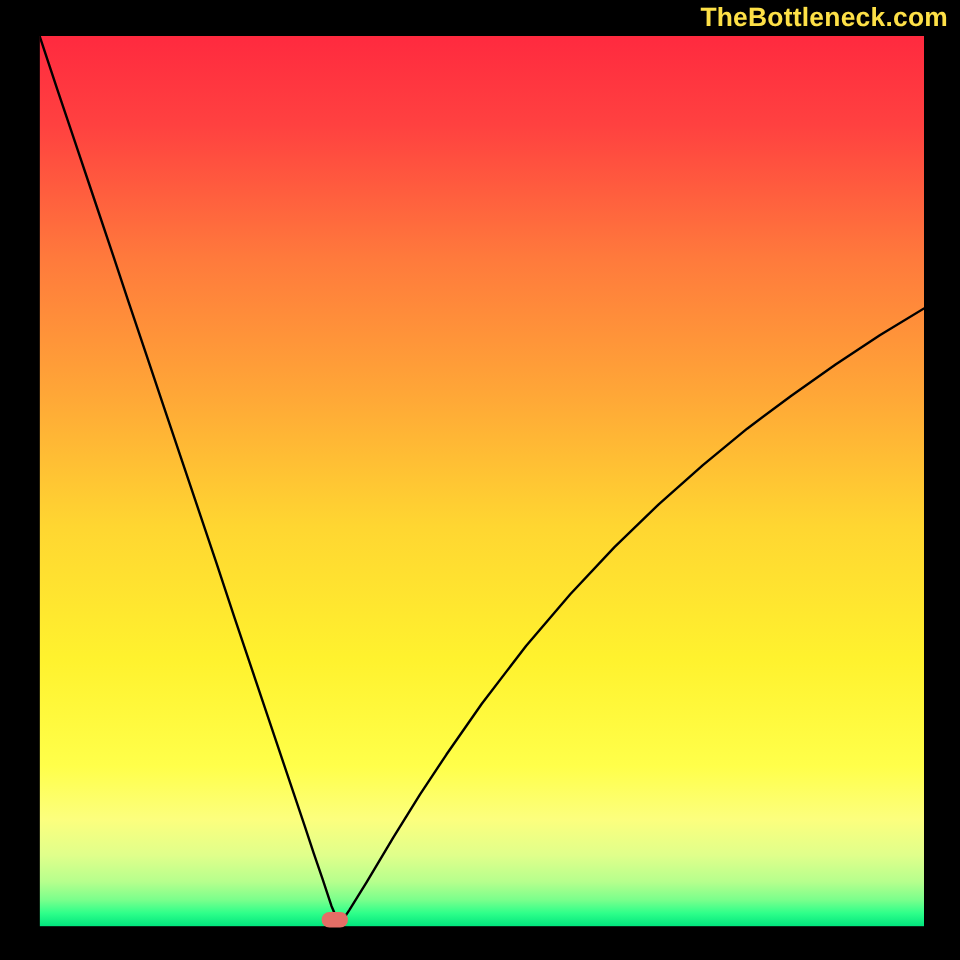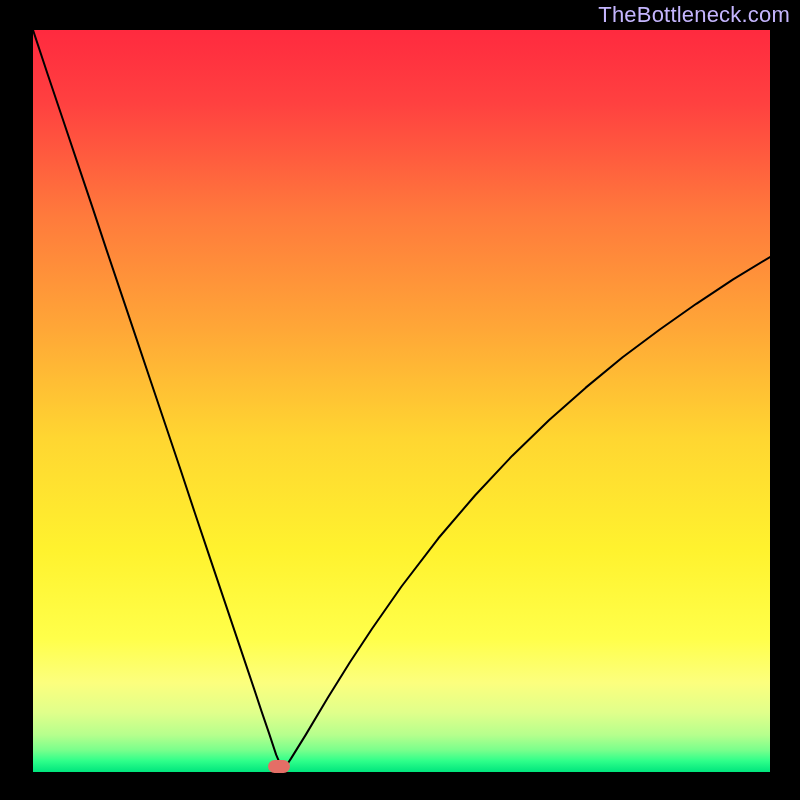--- a/index.html
+++ b/index.html
@@ -14,23 +14,23 @@
   .chart-wrap {
     position: relative;
     width: 800px;
     height: 800px;
     background: #000;
   }
   .watermark {
     position: absolute;
     top: 2px;
     right: 10px;
-    color: #c4b5fd;
+    color: #fde047;
     font-size: 22px;
-    font-weight: 400;
+    font-weight: 700;
     letter-spacing: 0.2px;
     z-index: 3;
     user-select: none;
   }
   .plot-area {
     position: absolute;
     box-sizing: border-box;
   }
   .plot-svg {
     position: absolute;

